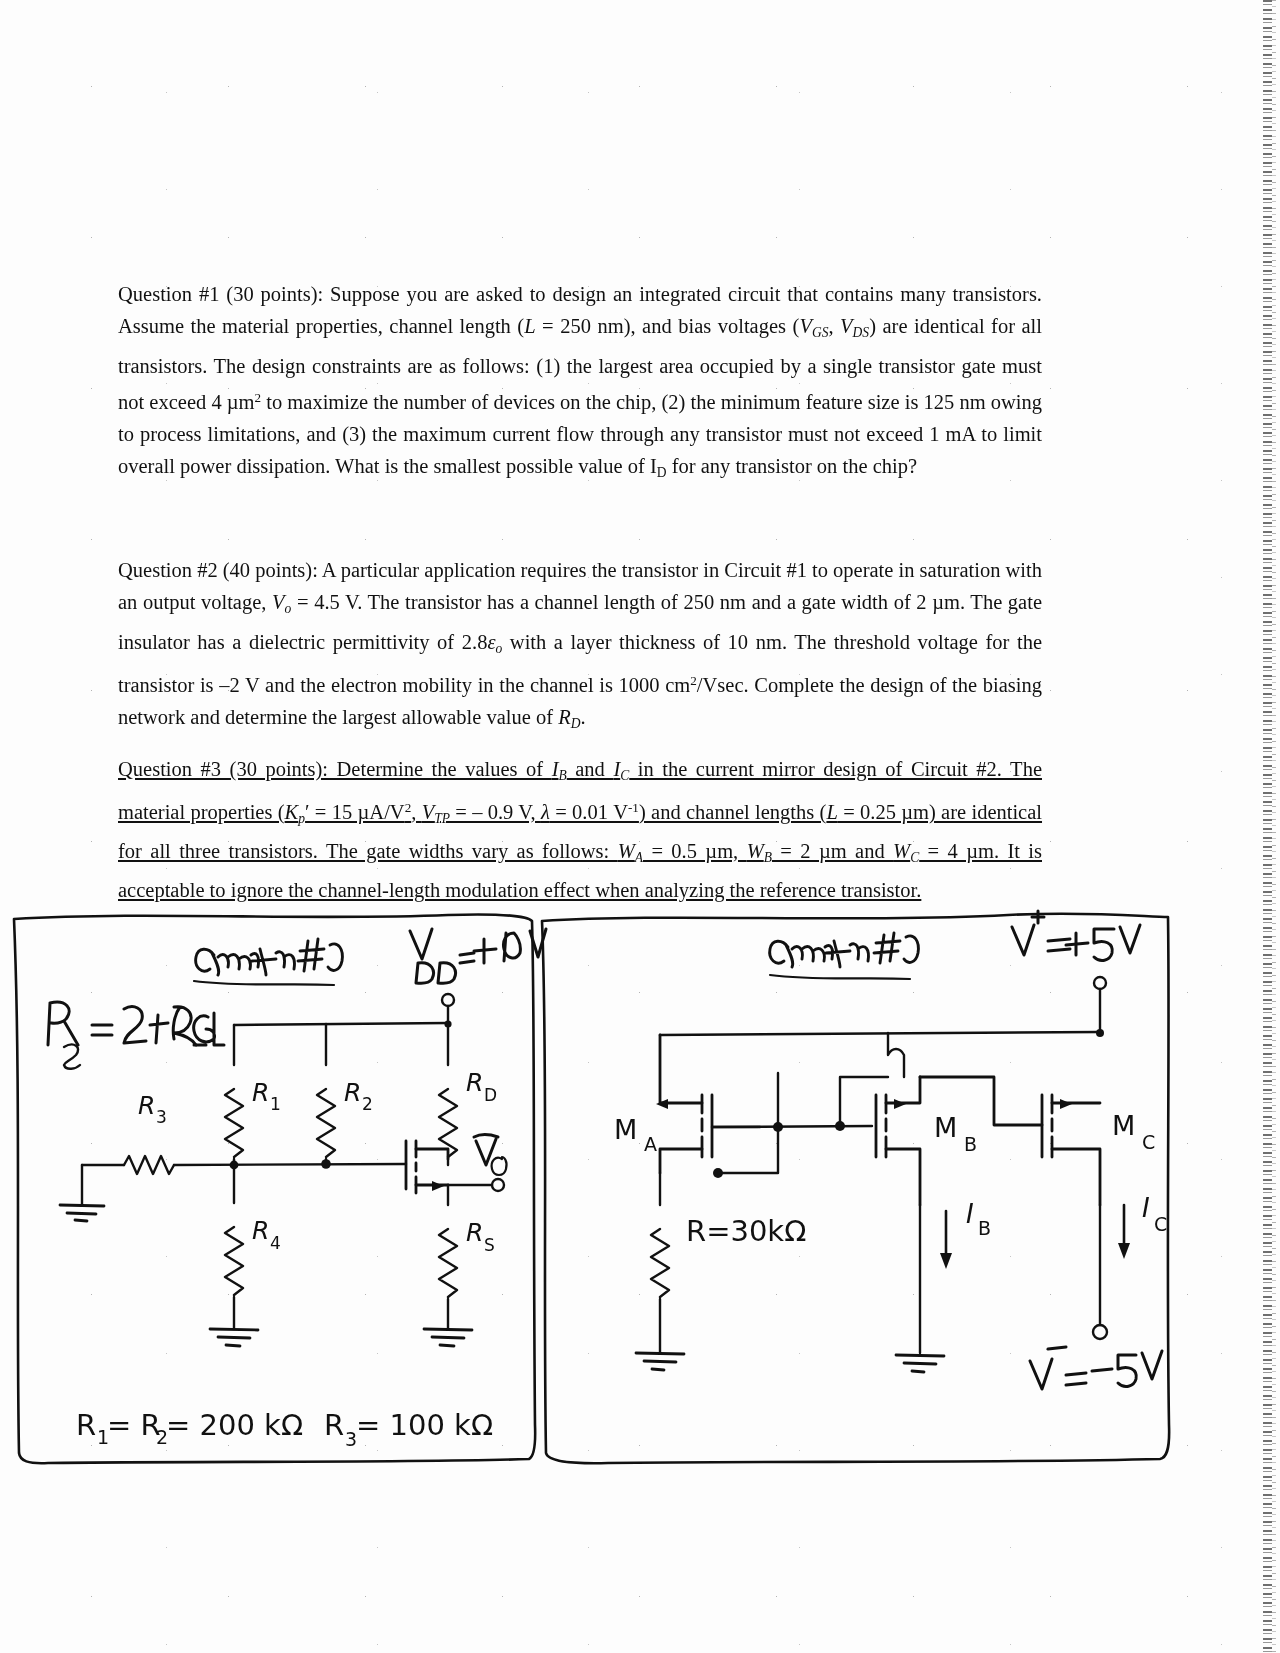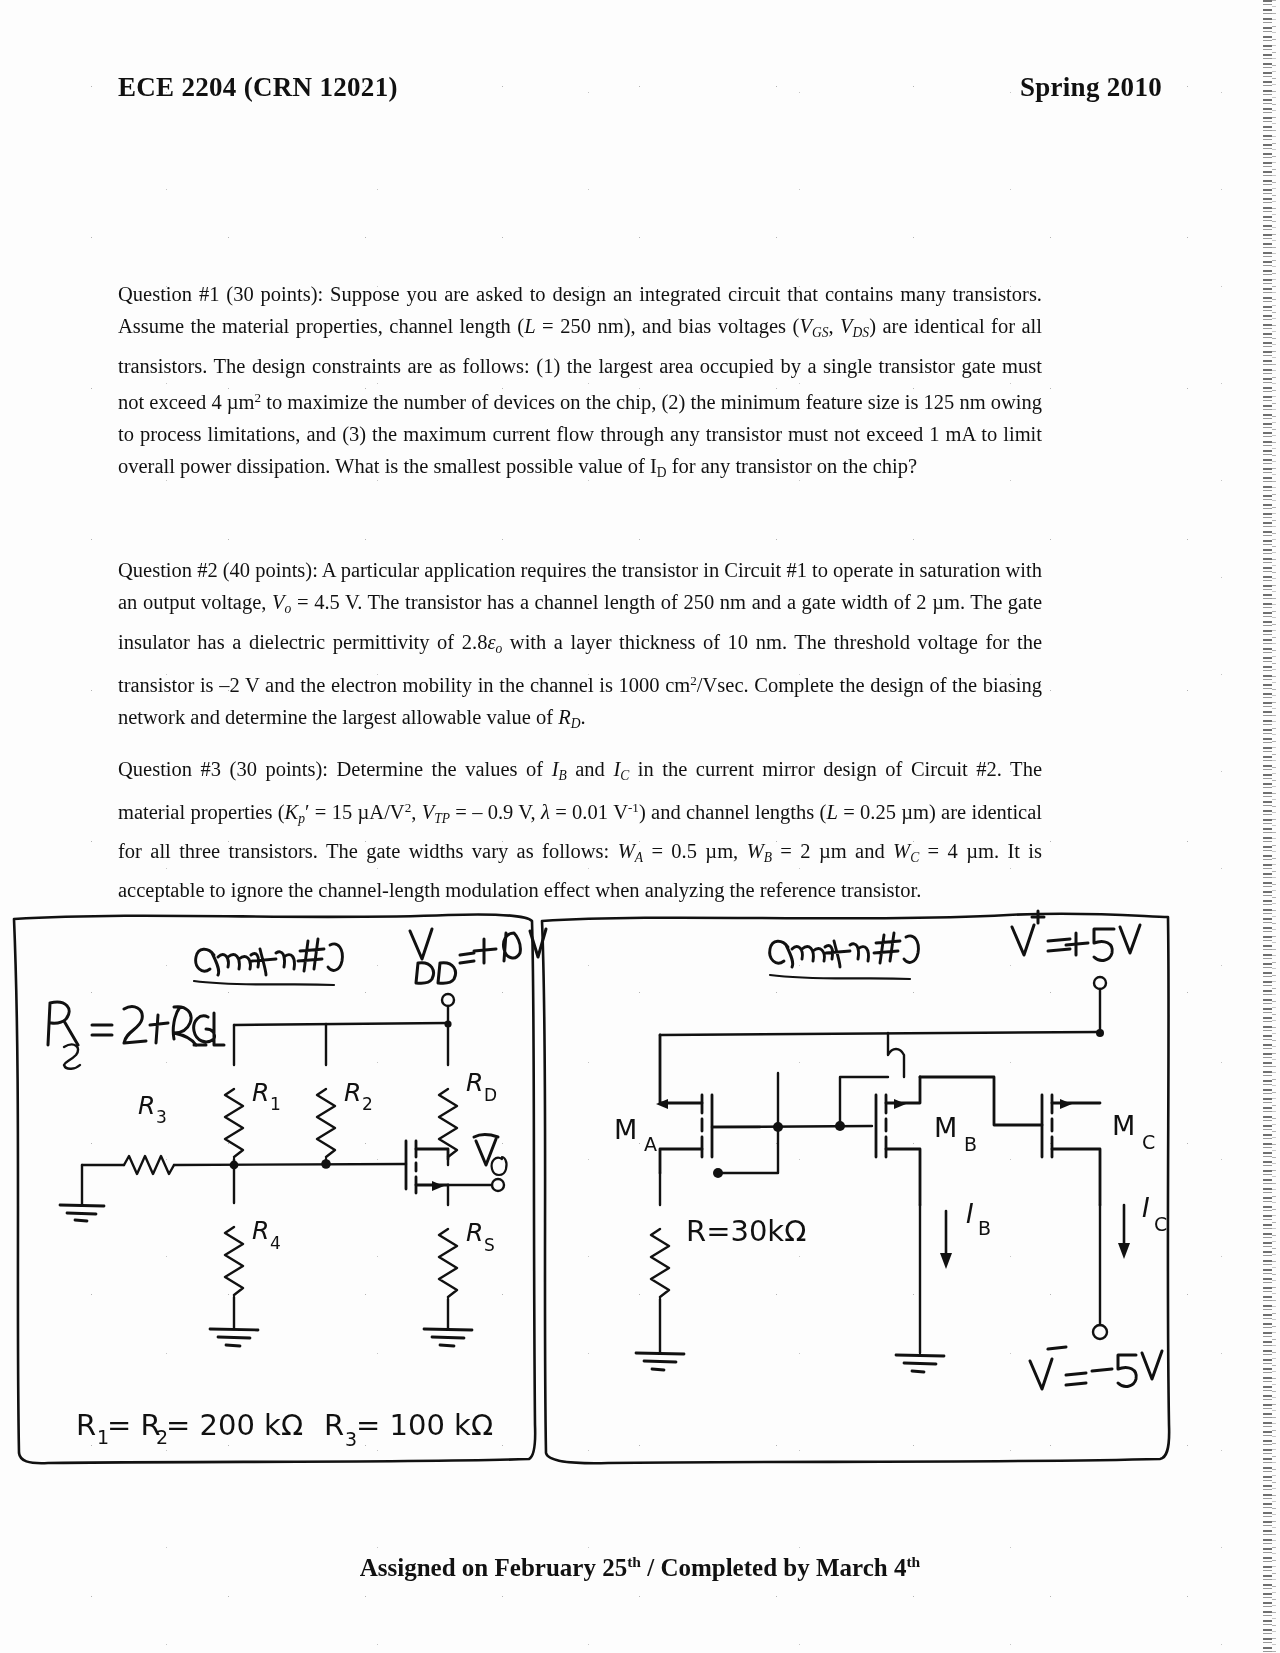--- a/index.html
+++ b/index.html
@@ -36,21 +36,21 @@
 
   .title{position:absolute;top:203px;left:0;right:0;text-align:center;
          font-size:24px;font-weight:bold;font-style:italic;}
 
   
   .qwrap{position:absolute;left:118px;width:940px;}
   .q{font-size:20.5px;line-height:32.4px;text-align:justify;
      text-justify:inter-word;margin:0 16px 24px 0;}
   .q1{top:278px;}
   .q2{top:554px;}
-  .q3{top:753px;}
+  .q3{top:753px;text-decoration:underline;}
   i{font-style:italic;}
   sub{font-size:.66em;vertical-align:-.28em;}
   sup{font-size:.64em;vertical-align:.50em;}
 
   
   .fig{position:absolute;top:905px;left:8px;width:1168px;height:608px;}
   .fig svg{position:absolute;top:0;left:0;}
 
   .foot{position:absolute;top:1553px;left:0;right:0;text-align:center;
         font-size:25px;font-weight:bold;}
@@ -58,24 +58,20 @@
 </style>
 </head>
 <body>
 
 <div class="page">
 
   <div class="speckles"></div>
   <div class="edge-noise"></div>
   <div class="edge-noise2"></div>
 
-  <div class="hdr">
-    <span>ECE 2204 (CRN 12021)</span>
-    <span class="right">Spring 2010</span>
-  </div>
 
 
   <div class="qwrap q1">
     <p class="q">
       Question #1 (30 points): Suppose you are asked to design an integrated circuit that contains many
       transistors. Assume the material properties, channel length (<i>L</i> = 250 nm), and bias voltages (<i>V<sub>GS</sub></i>,
       <i>V<sub>DS</sub></i>) are identical for all transistors. The design constraints are as follows: (1) the largest area
       occupied by a single transistor gate must not exceed 4 µm<sup>2</sup> to maximize the number of devices
       on the chip, (2) the minimum feature size is 125 nm owing to process limitations, and (3) the
       maximum current flow through any transistor must not exceed 1 mA to limit overall power
@@ -339,17 +335,14 @@
           <path d="M1058,470 L1078,468 M1058,480 L1078,478"></path>
           <path d="M1084,466 L1104,464"></path>
           <path d="M1110,450 L1128,450 M1110,450 L1110,464 C1120,460 1130,464 1128,474 C1126,482 1116,484 1110,478"></path>
           <path d="M1134,448 L1144,474 L1154,446"></path>
         </g>
 
       </g>
     </svg>
   </div>
 
-  <div class="foot">
-    <span>Assigned on </span><span>February 25</span><sup>th</sup><span> / Completed by </span><span>March 4</span><sup>th</sup>
-  </div>
 
 </div>
 
 </body></html>

